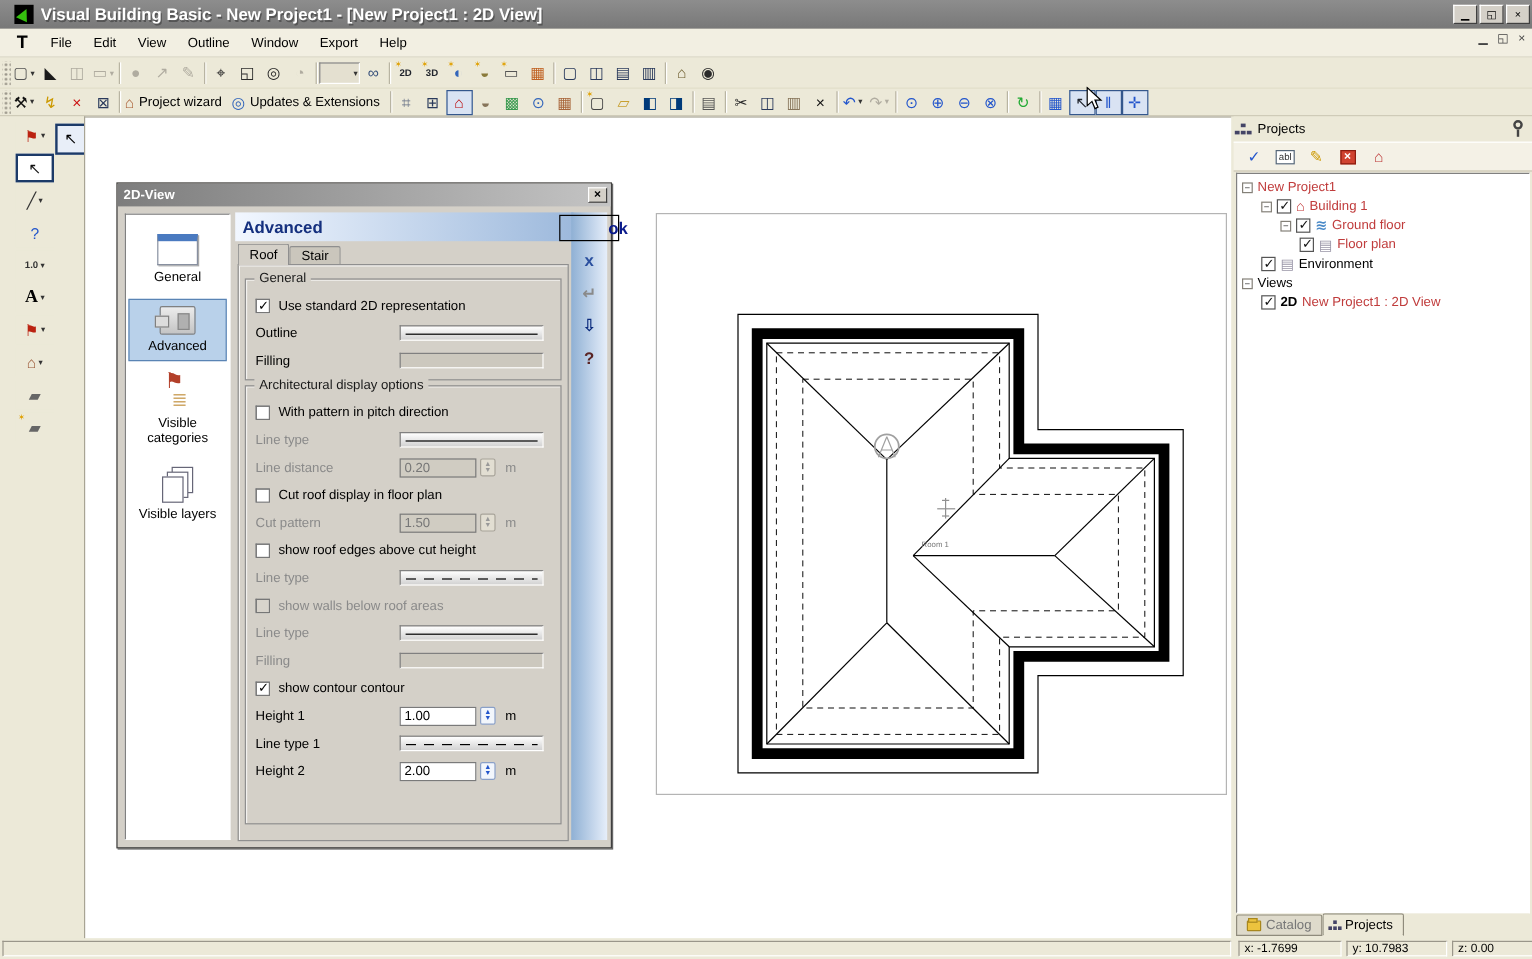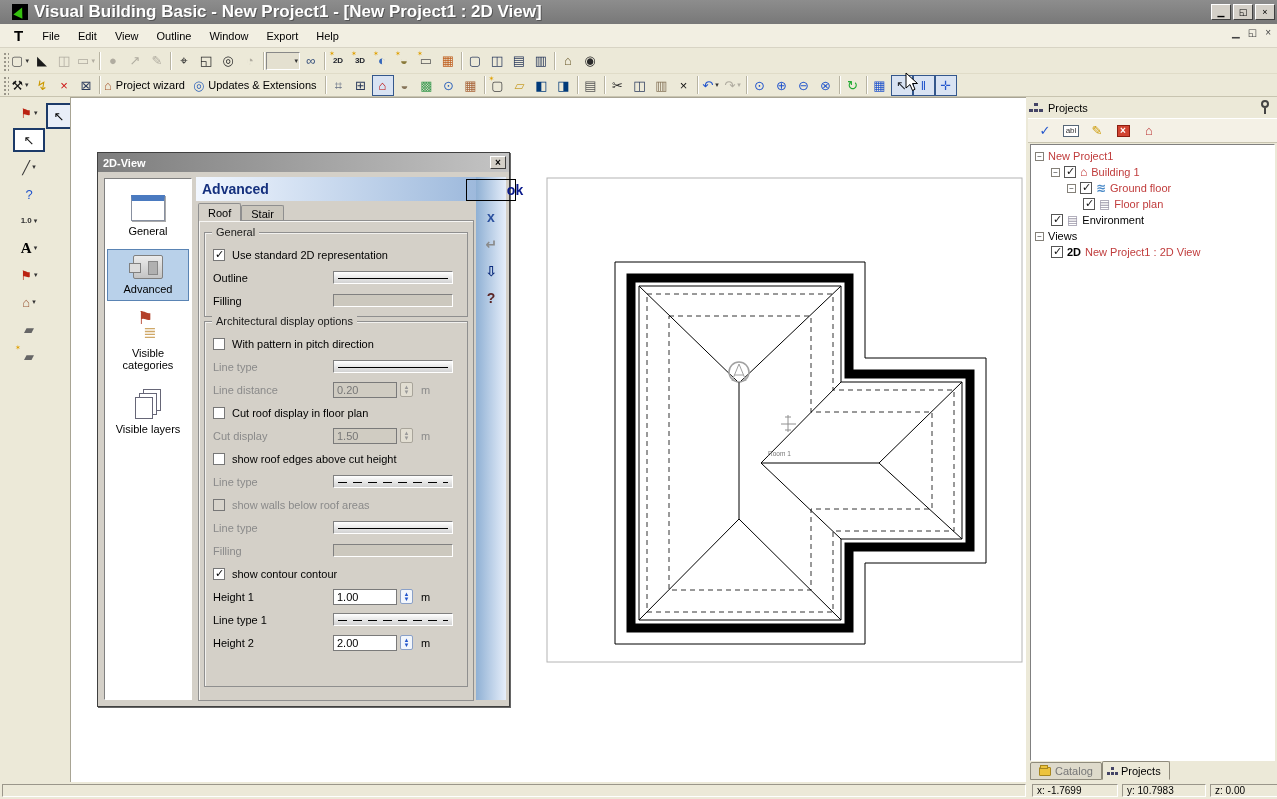--- a/index.html
+++ b/index.html
@@ -8,21 +8,21 @@
   .abs { position:absolute; }
 
   
   #titlebar { position:absolute; left:0; top:0; right:0; height:24px;
     background:linear-gradient(#8d8d8d,#787878); color:#fff; display:flex; align-items:center; }
   #stray { position:absolute; left:1px; top:2px; color:#111; font-weight:bold; background:transparent; }
   #appicon { width:16px; height:16px; margin:0 6px 0 12px; background:#000; position:relative; flex:0 0 auto;}
   #appicon::after { content:""; position:absolute; left:3px; top:3px; width:0; height:0;
     border-left:5px solid transparent; border-right:5px solid transparent; border-bottom:10px solid #35c00e;
     transform:rotate(25deg); }
-  #titletext { font-weight:bold; font-size:17px; text-shadow:1px 1px 0 #555; }
+  #titletext { font-weight:bold; font-size:14px; text-shadow:1px 1px 0 #555; }
   .winbtn { width:20px; height:16px; background:#d4d0c8; border:1px solid; border-color:#fff #404040 #404040 #fff;
     display:flex; align-items:center; justify-content:center; font-size:9px; color:#000; margin-left:2px; }
   #winbtns { position:absolute; right:2px; top:4px; display:flex; }
 
   #menubar { position:absolute; left:0; top:24px; right:0; height:24px; background:#f2efe2;
     display:flex; align-items:center; border-bottom:1px solid #d8d4c4; }
   #childicon { font-weight:bold; font-size:15px; margin:0 10px 0 14px; color:#000; }
   .mitem { padding:2px 9px; color:#000; }
   #childctrls { position:absolute; right:6px; top:3px; display:flex; gap:8px; color:#444; font-size:10px; }
 
@@ -773,21 +773,21 @@
         <span class="dlabel dis">Line distance</span>
         <input class="dinput dis" disabled="" value="0.20" style="">
         <span class="spin dis">▲<br>▼</span>
         <span class="unit dis">m</span>
       </div>
       <div class="drow">
         <span class="cb"></span>
         <span>Cut roof display in floor plan</span>
       </div>
       <div class="drow">
-        <span class="dlabel dis">Cut display</span>
+        <span class="dlabel dis">Cut pattern</span>
         <input class="dinput dis" disabled="" value="1.50" style="">
         <span class="spin dis">▲<br>▼</span>
         <span class="unit dis">m</span>
       </div>
       <div class="drow">
         <span class="cb"></span>
         <span>show roof edges above cut height</span>
       </div>
       <div class="drow">
         <span class="dlabel dis">Line type</span>

